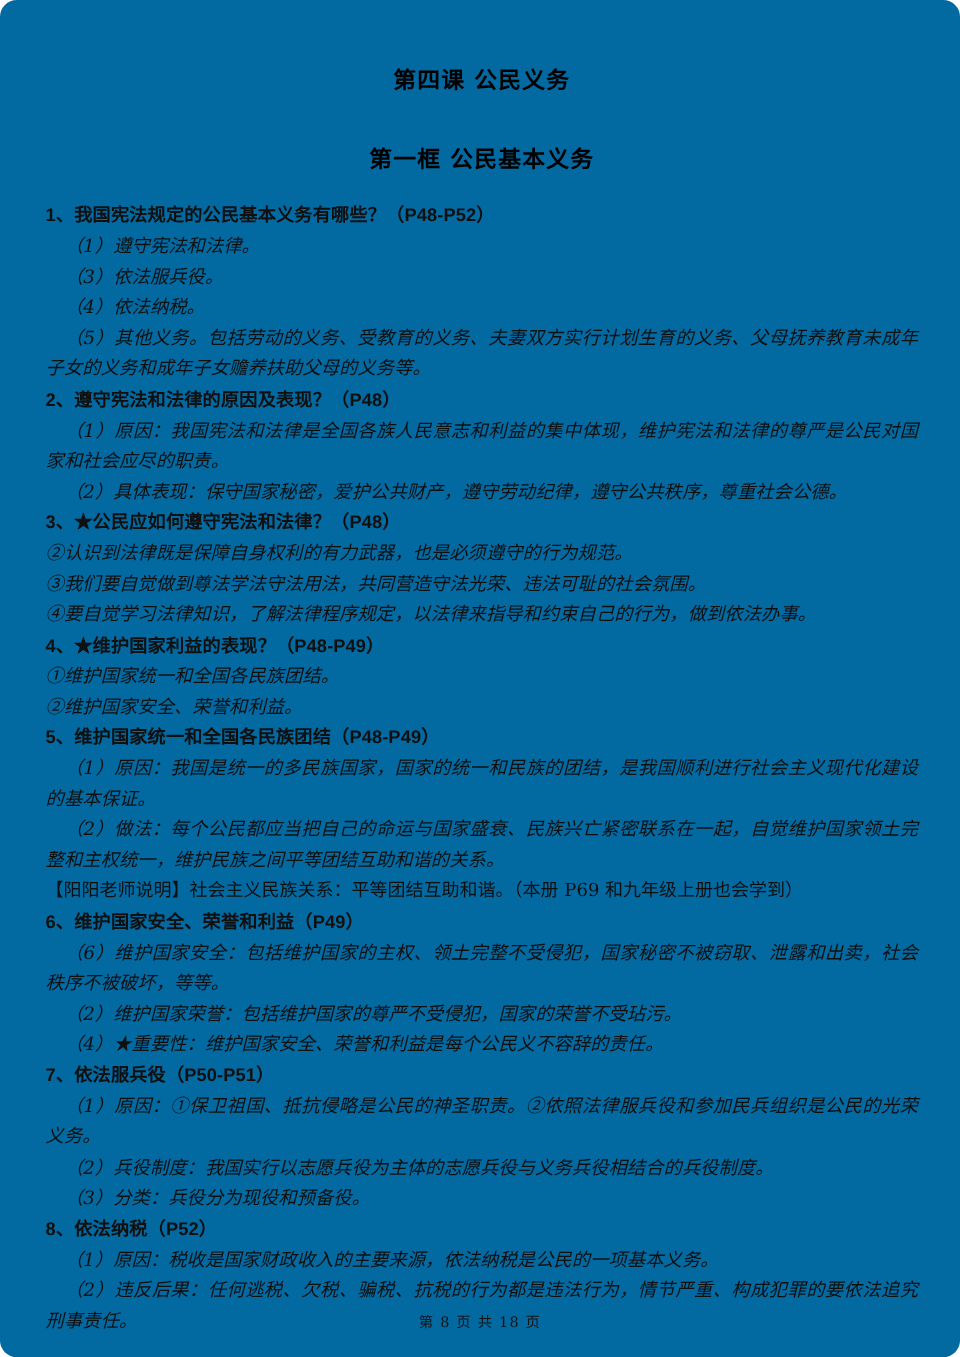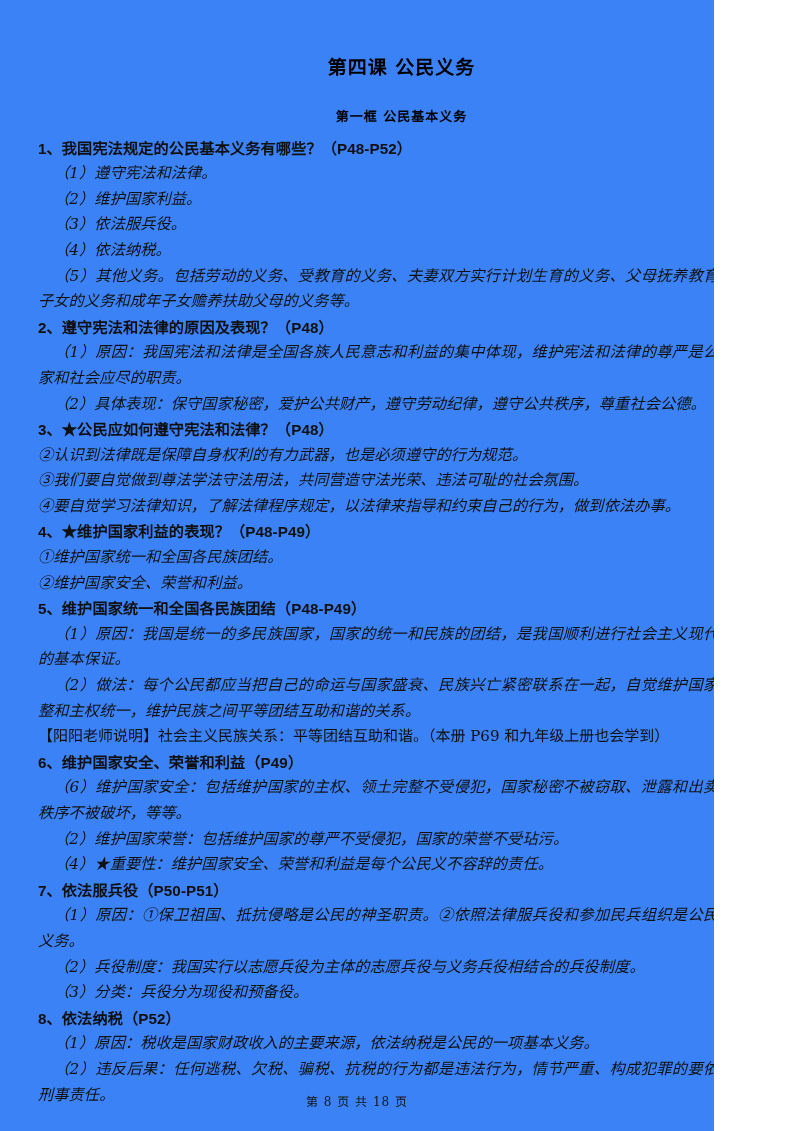--- a/index.html
+++ b/index.html
@@ -2,28 +2,29 @@
 <html lang="zh-CN"><head>
 <meta charset="utf-8">
 <style>
   html, body {
     margin: 0;
     padding: 0;
     background: #ffffff;
   }
   .page {
     position: relative;
-    width: 714px;
+    width: 800px;
     height: 1131px;
-    background: #3b82f6;
+    background: #0369a1;
     box-sizing: border-box;
     padding: 0;
     overflow: hidden;
     font-family: "DejaVu Serif", "Liberation Serif", serif;
     color: #101010;
+    border-radius: 14px;
   }
   .content {
     position: absolute;
     left: 38px;
     top: 0;
     width: 727px;
   }
 
   
   .chapter-title {
@@ -34,23 +35,23 @@
     letter-spacing: 1px;
     margin: 0;
     padding-top: 55px;
     line-height: 1.3;
     color: #000;
   }
   .section-title {
     text-align: center;
     font-family: "DejaVu Sans", "Liberation Sans", sans-serif;
     font-weight: bold;
-    font-size: 13px;
+    font-size: 19px;
     letter-spacing: 1px;
-    margin: 4px;
+    margin: 16px;
     padding-top: 25px;
     padding-bottom: 6px;
     line-height: 1.3;
     color: #000;
   }
 
   
   .q {
     font-size: 15.2px;
     line-height: 25.6px;
@@ -100,21 +101,20 @@
 <div class="page">
   <div class="content">
 
     <h1 class="chapter-title">第四课  公民义务</h1>
 
     <h2 class="section-title">第一框  公民基本义务</h2>
 
     <div>
       <p class="q">1、我国宪法规定的公民基本义务有哪些？（P48-P52）</p>
       <p class="p indent">（1）遵守宪法和法律。</p>
-      <p class="p indent">（2）维护国家利益。</p>
       <p class="p indent">（3）依法服兵役。</p>
       <p class="p indent">（4）依法纳税。</p>
       <p class="p indent">（5）其他义务。包括劳动的义务、受教育的义务、夫妻双方实行计划生育的义务、父母抚养教育未成年子女的义务和成年子女赡养扶助父母的义务等。</p>
 
       <p class="q">2、遵守宪法和法律的原因及表现？（P48）</p>
       <p class="p indent">（1）原因：我国宪法和法律是全国各族人民意志和利益的集中体现，维护宪法和法律的尊严是公民对国家和社会应尽的职责。</p>
       <p class="p indent">（2）具体表现：保守国家秘密，爱护公共财产，遵守劳动纪律，遵守公共秩序，尊重社会公德。</p>
 
       <p class="q">3、★公民应如何遵守宪法和法律？（P48）</p>
       <p class="p">②认识到法律既是保障自身权利的有力武器，也是必须遵守的行为规范。</p>

